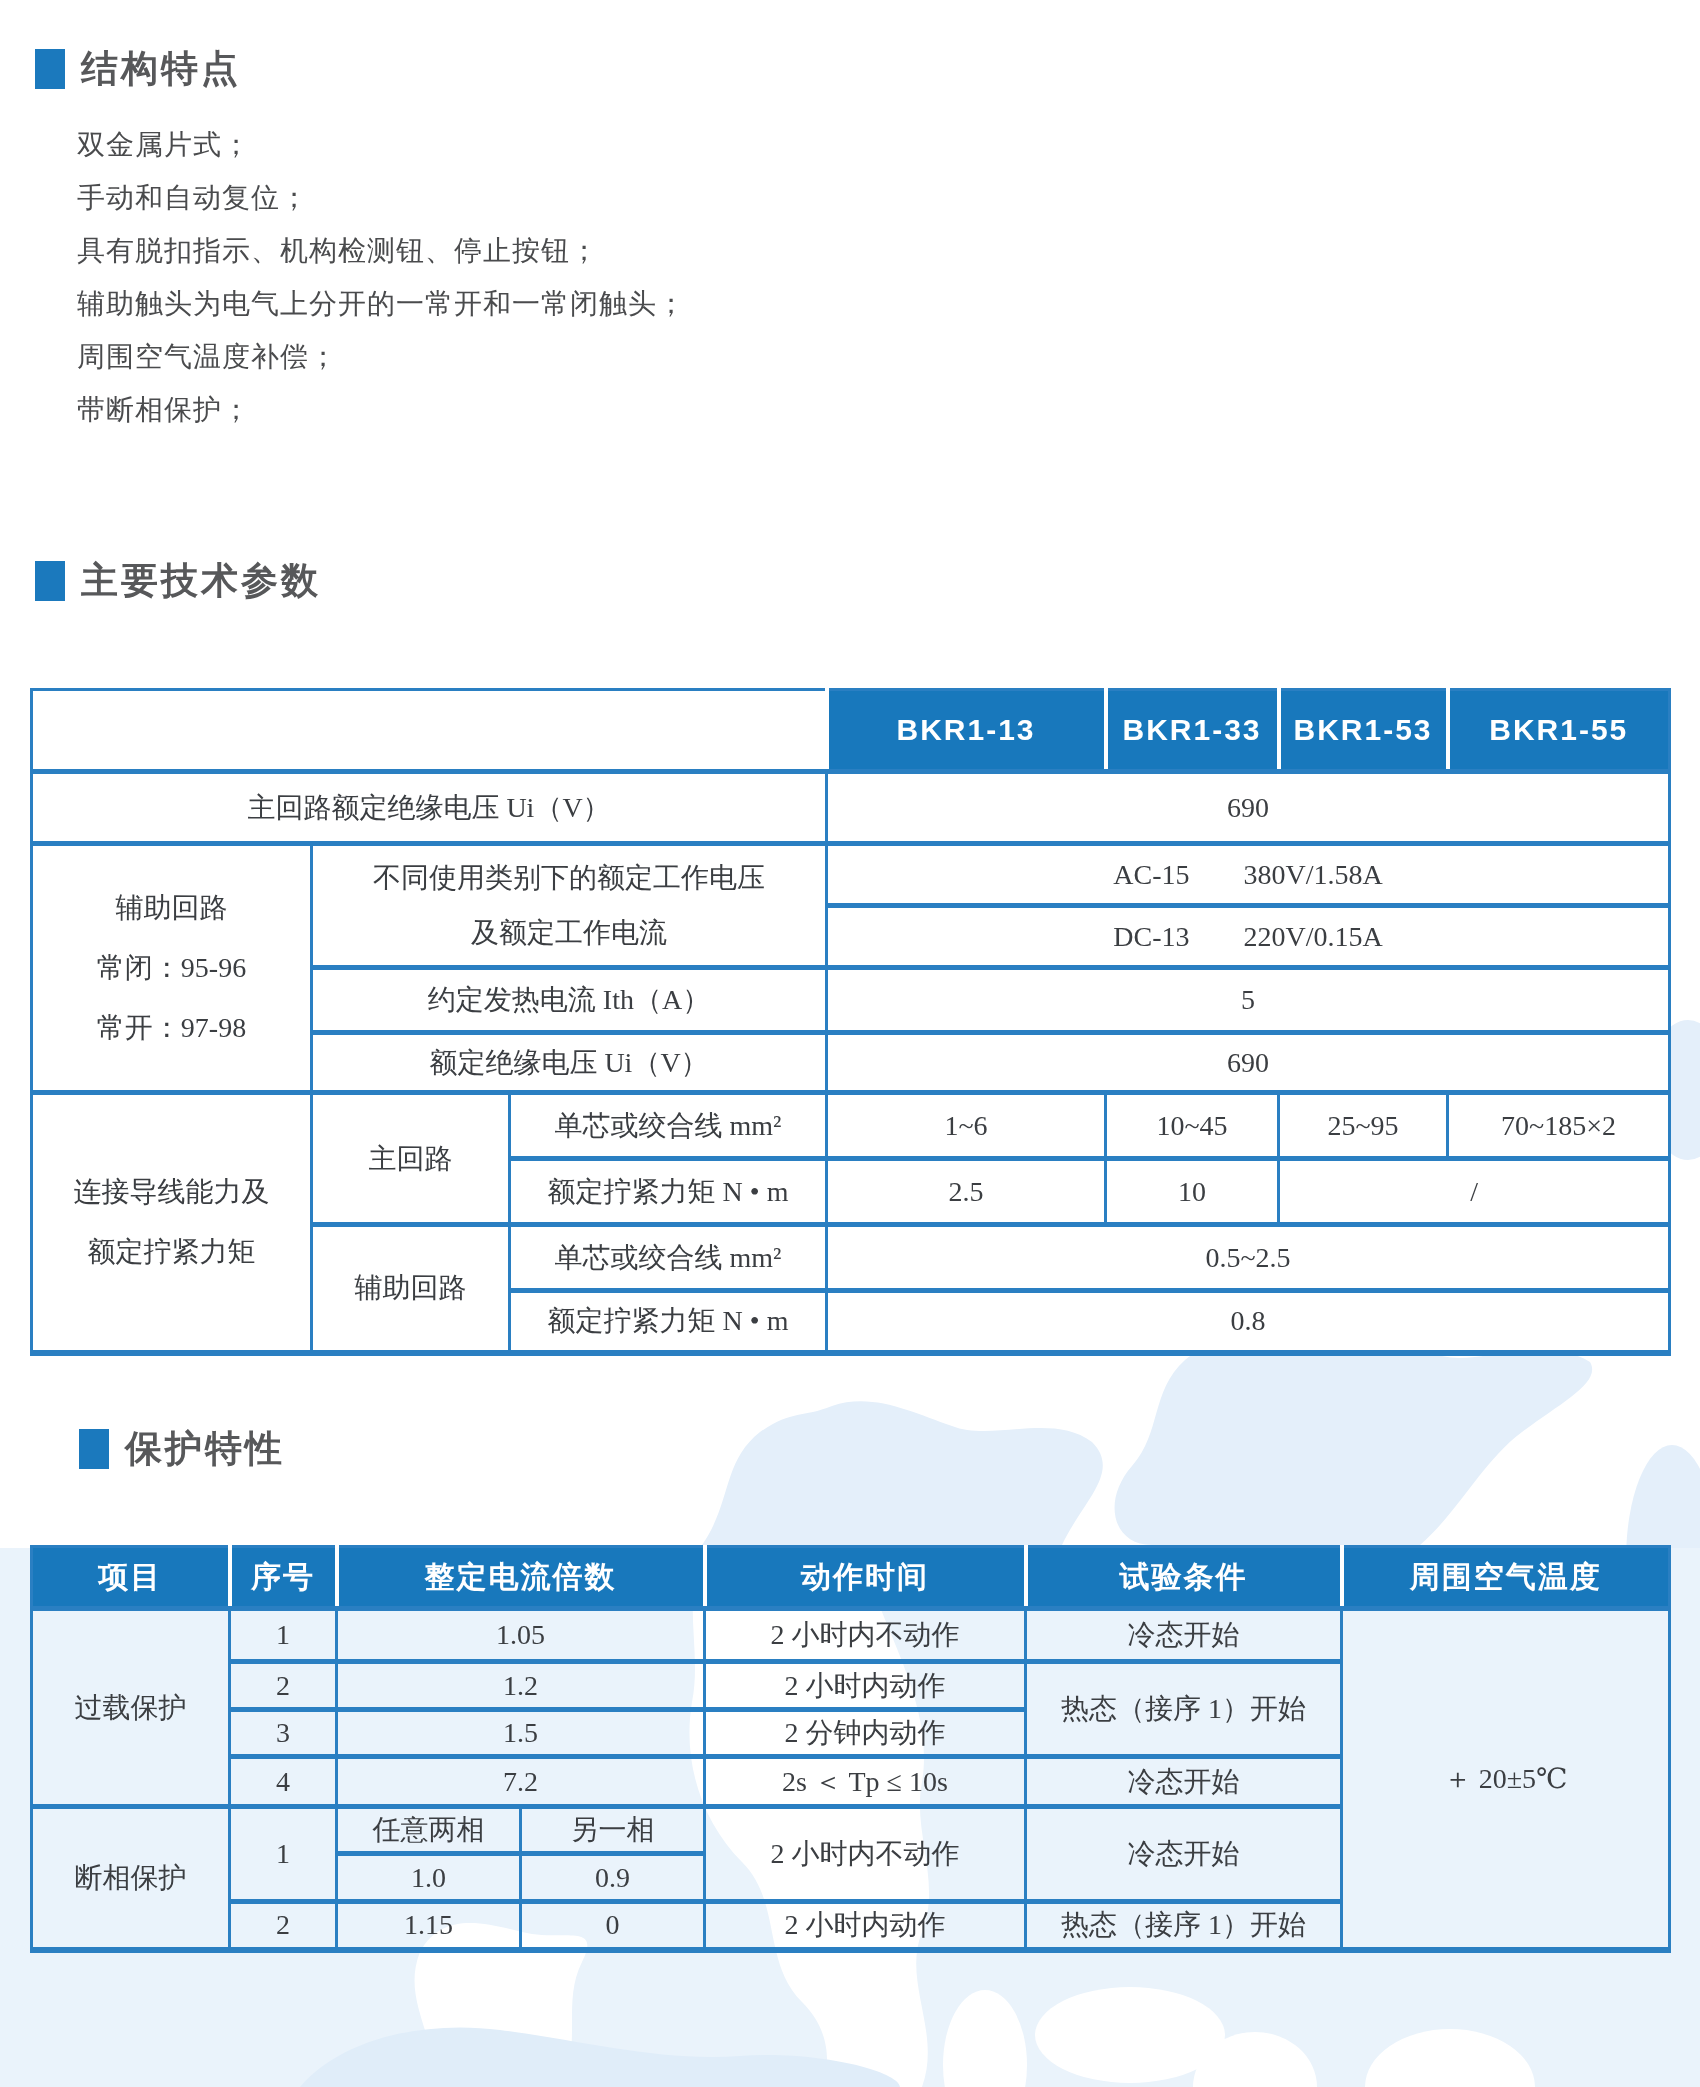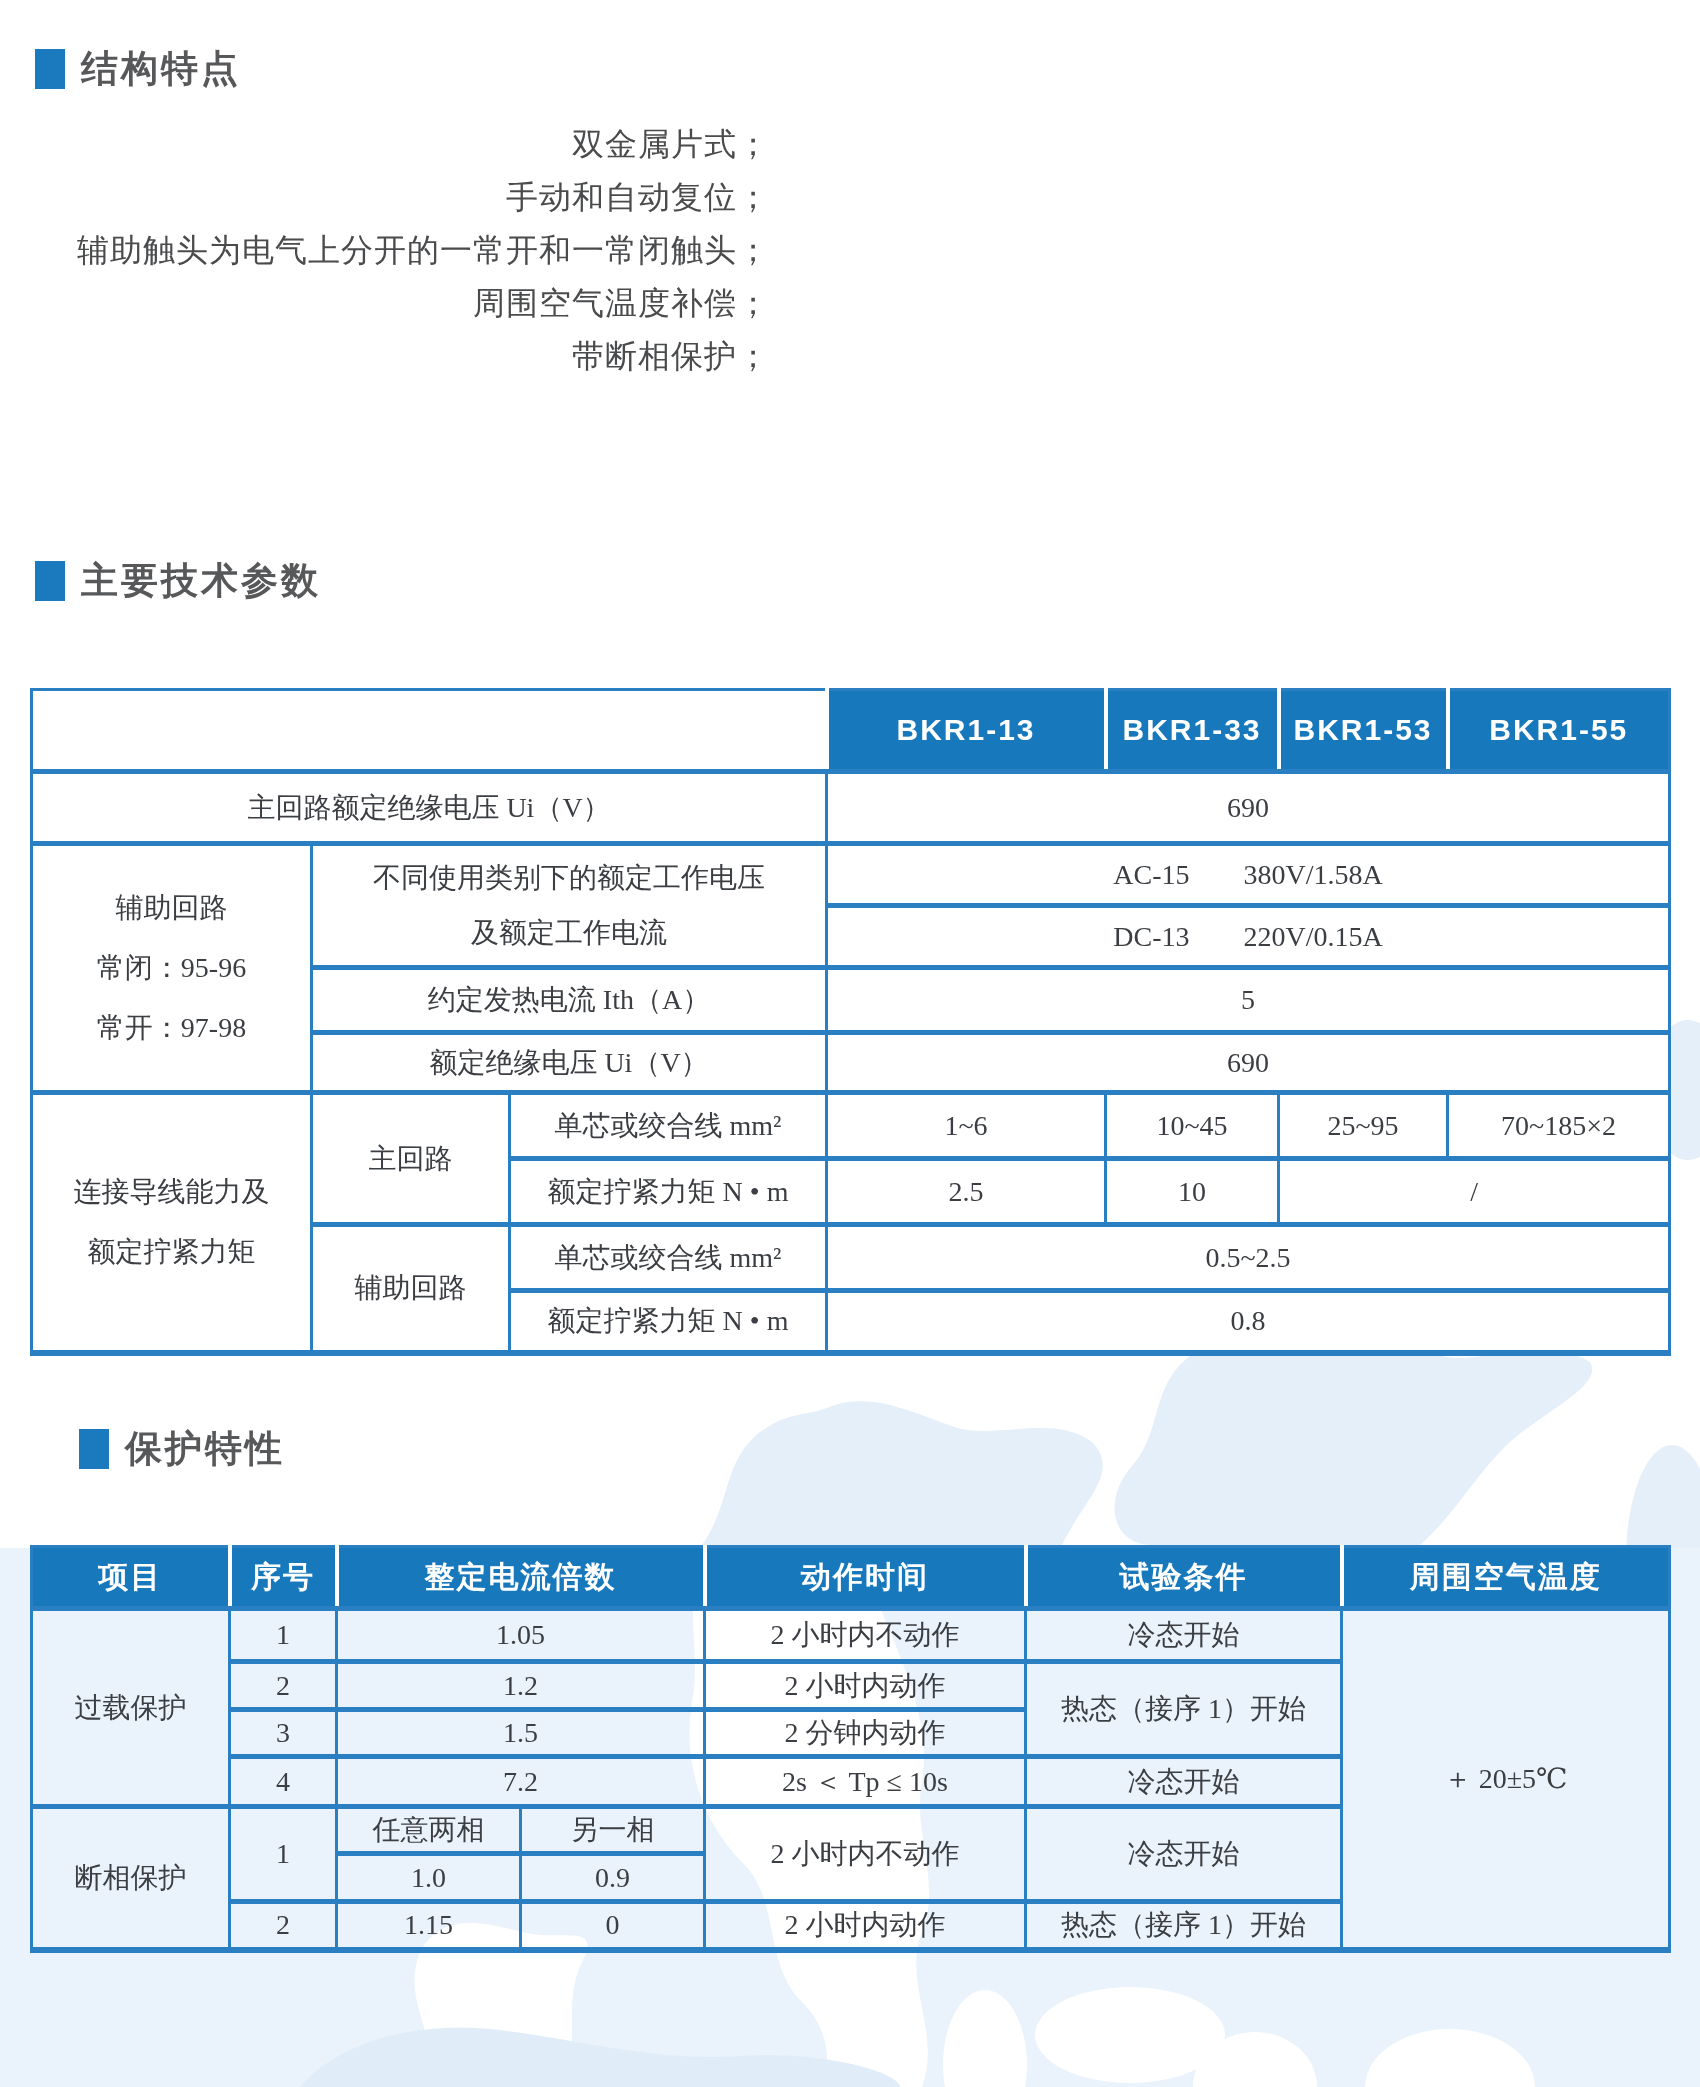--- a/index.html
+++ b/index.html
@@ -10,21 +10,21 @@
   }
   .map { position:absolute; top:0; left:0; z-index:0; }
 
   
   .heading { position:absolute; display:flex; align-items:center; gap:16px; z-index:2; }
   .bullet  { width:30px; height:40px; background:#1b79bd; flex:0 0 auto; }
   .h-text  { font-size:37px; font-weight:700; color:#57585a; letter-spacing:3px; }
 
   
   .features-list { position:absolute; left:77px; top:118px; z-index:2;
-    font-size:32px; color:#4a4b4d; line-height:53px; letter-spacing:1px;text-align:right; }
+    font-size:28px; color:#4a4b4d; line-height:53px; letter-spacing:1px; }
 
   
   table { position:absolute; left:30px; z-index:1; border-collapse:collapse; table-layout:fixed;
           border:3px solid #2a7fc2; border-bottom-width:6px; }
   .t1 { top:688px;  width:1638px; }
   .t2 { top:1545px; width:1638px; }
 
   td {
     border-left:3px solid #2a7fc2; border-right:3px solid #2a7fc2;
     border-top:5px solid #2a7fc2; border-bottom:0;
@@ -100,20 +100,21 @@
   </svg>
 
   <div class="heading" style="left:35px; top:44px;text-align:center;">
     <span class="bullet"></span>
     <span class="h-text">结构特点</span>
   </div>
 
   <div class="features-list">
     <div>双金属片式；</div>
     <div>手动和自动复位；</div>
+    <div>具有脱扣指示、机构检测钮、停止按钮；</div>
     <div>辅助触头为电气上分开的一常开和一常闭触头；</div>
     <div>周围空气温度补偿；</div>
     <div>带断相保护；</div>
   </div>
 
   <div class="heading" style="left:35px; top:556px;">
     <span class="bullet"></span>
     <span class="h-text">主要技术参数</span>
   </div>
 

